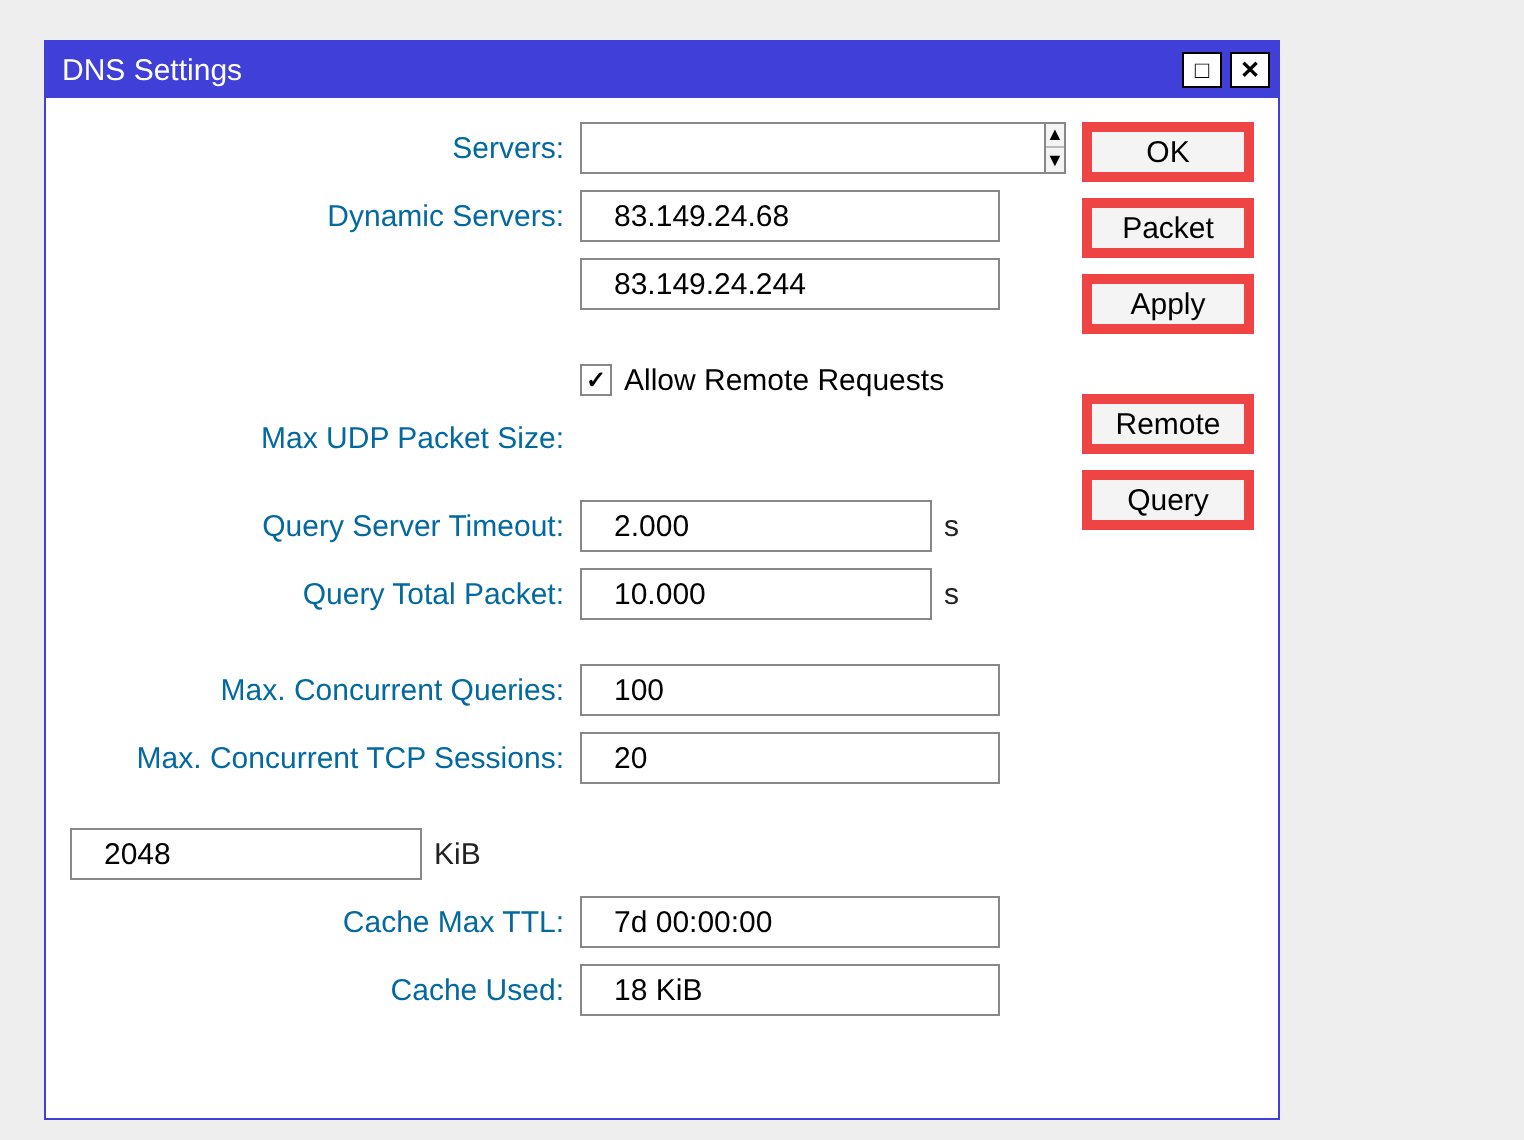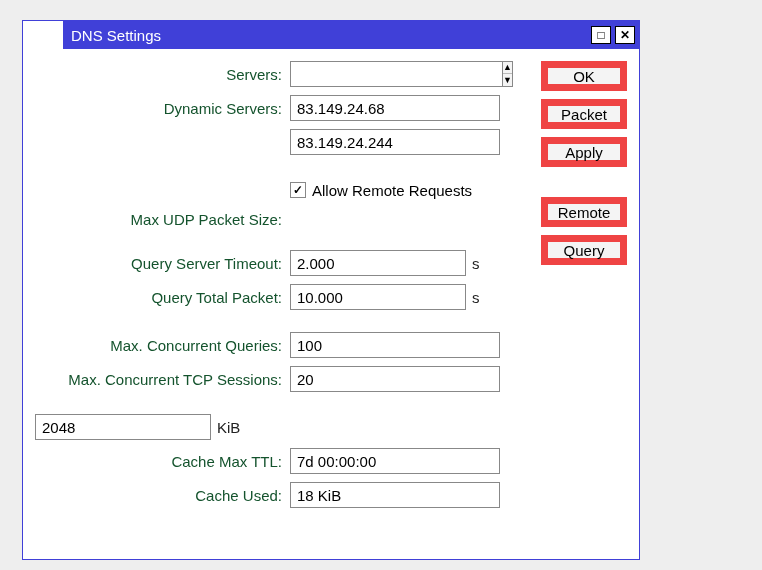--- a/index.html
+++ b/index.html
@@ -23,21 +23,20 @@
     border: 1px solid #4040d8;
   }
   .titlebar {
     height: 28px;
     background: #4040d8;
     color: #ffffff;
     display: flex;
     align-items: center;
     padding: 0 4px 0 8px;
     font-size: 15px;
-    margin-left: 40px;
   }
   .titlebar .title { flex: 1 1 auto; }
   .titlebar-buttons { display: flex; gap: 4px; }
   .titlebar-btn {
     width: 20px;
     height: 18px;
     background: #fff;
     border: 1px solid #000;
     display: flex;
     align-items: center;
@@ -57,31 +56,31 @@
     display: flex;
     align-items: center;
     margin-bottom: 8px;
   }
   .gap { height: 14px; }
   .lbl {
     width: 255px;
     text-align: right;
     padding-right: 8px;
     font-size: 15px;
-    color: #14532d;
+    color: #0369a1;
   }
   .field-wrap {
     flex: 0 0 210px;
     display: flex;
     align-items: center;
   }
   .txt {
     height: 26px;
     border: 1px solid #888;
-    padding: 2px 6px;
+    padding: 2px 16px;
     font-size: 15px;
     background: #fff;
     font-family: inherit;
   }
   .txt-full { width: 210px; }
   .txt-160 { width: 176px; }
   .unit {
     margin-left: 6px;
     font-size: 15px;
     color: #222;
@@ -132,21 +131,21 @@
     right: 12px;
     top: 12px;
     display: flex;
     flex-direction: column;
     gap: 8px;
     width: 86px;
   }
   .btn {
     height: 30px;
     background: #f4f4f4;
-    border: 7px solid #ef4444;
+    border: 5px solid #ef4444;
     display: flex;
     align-items: center;
     justify-content: center;
     font-size: 15px;
     color: #000;
   }
   .btn-gap { height: 14px; }
 </style>
 </head>
 <body>

